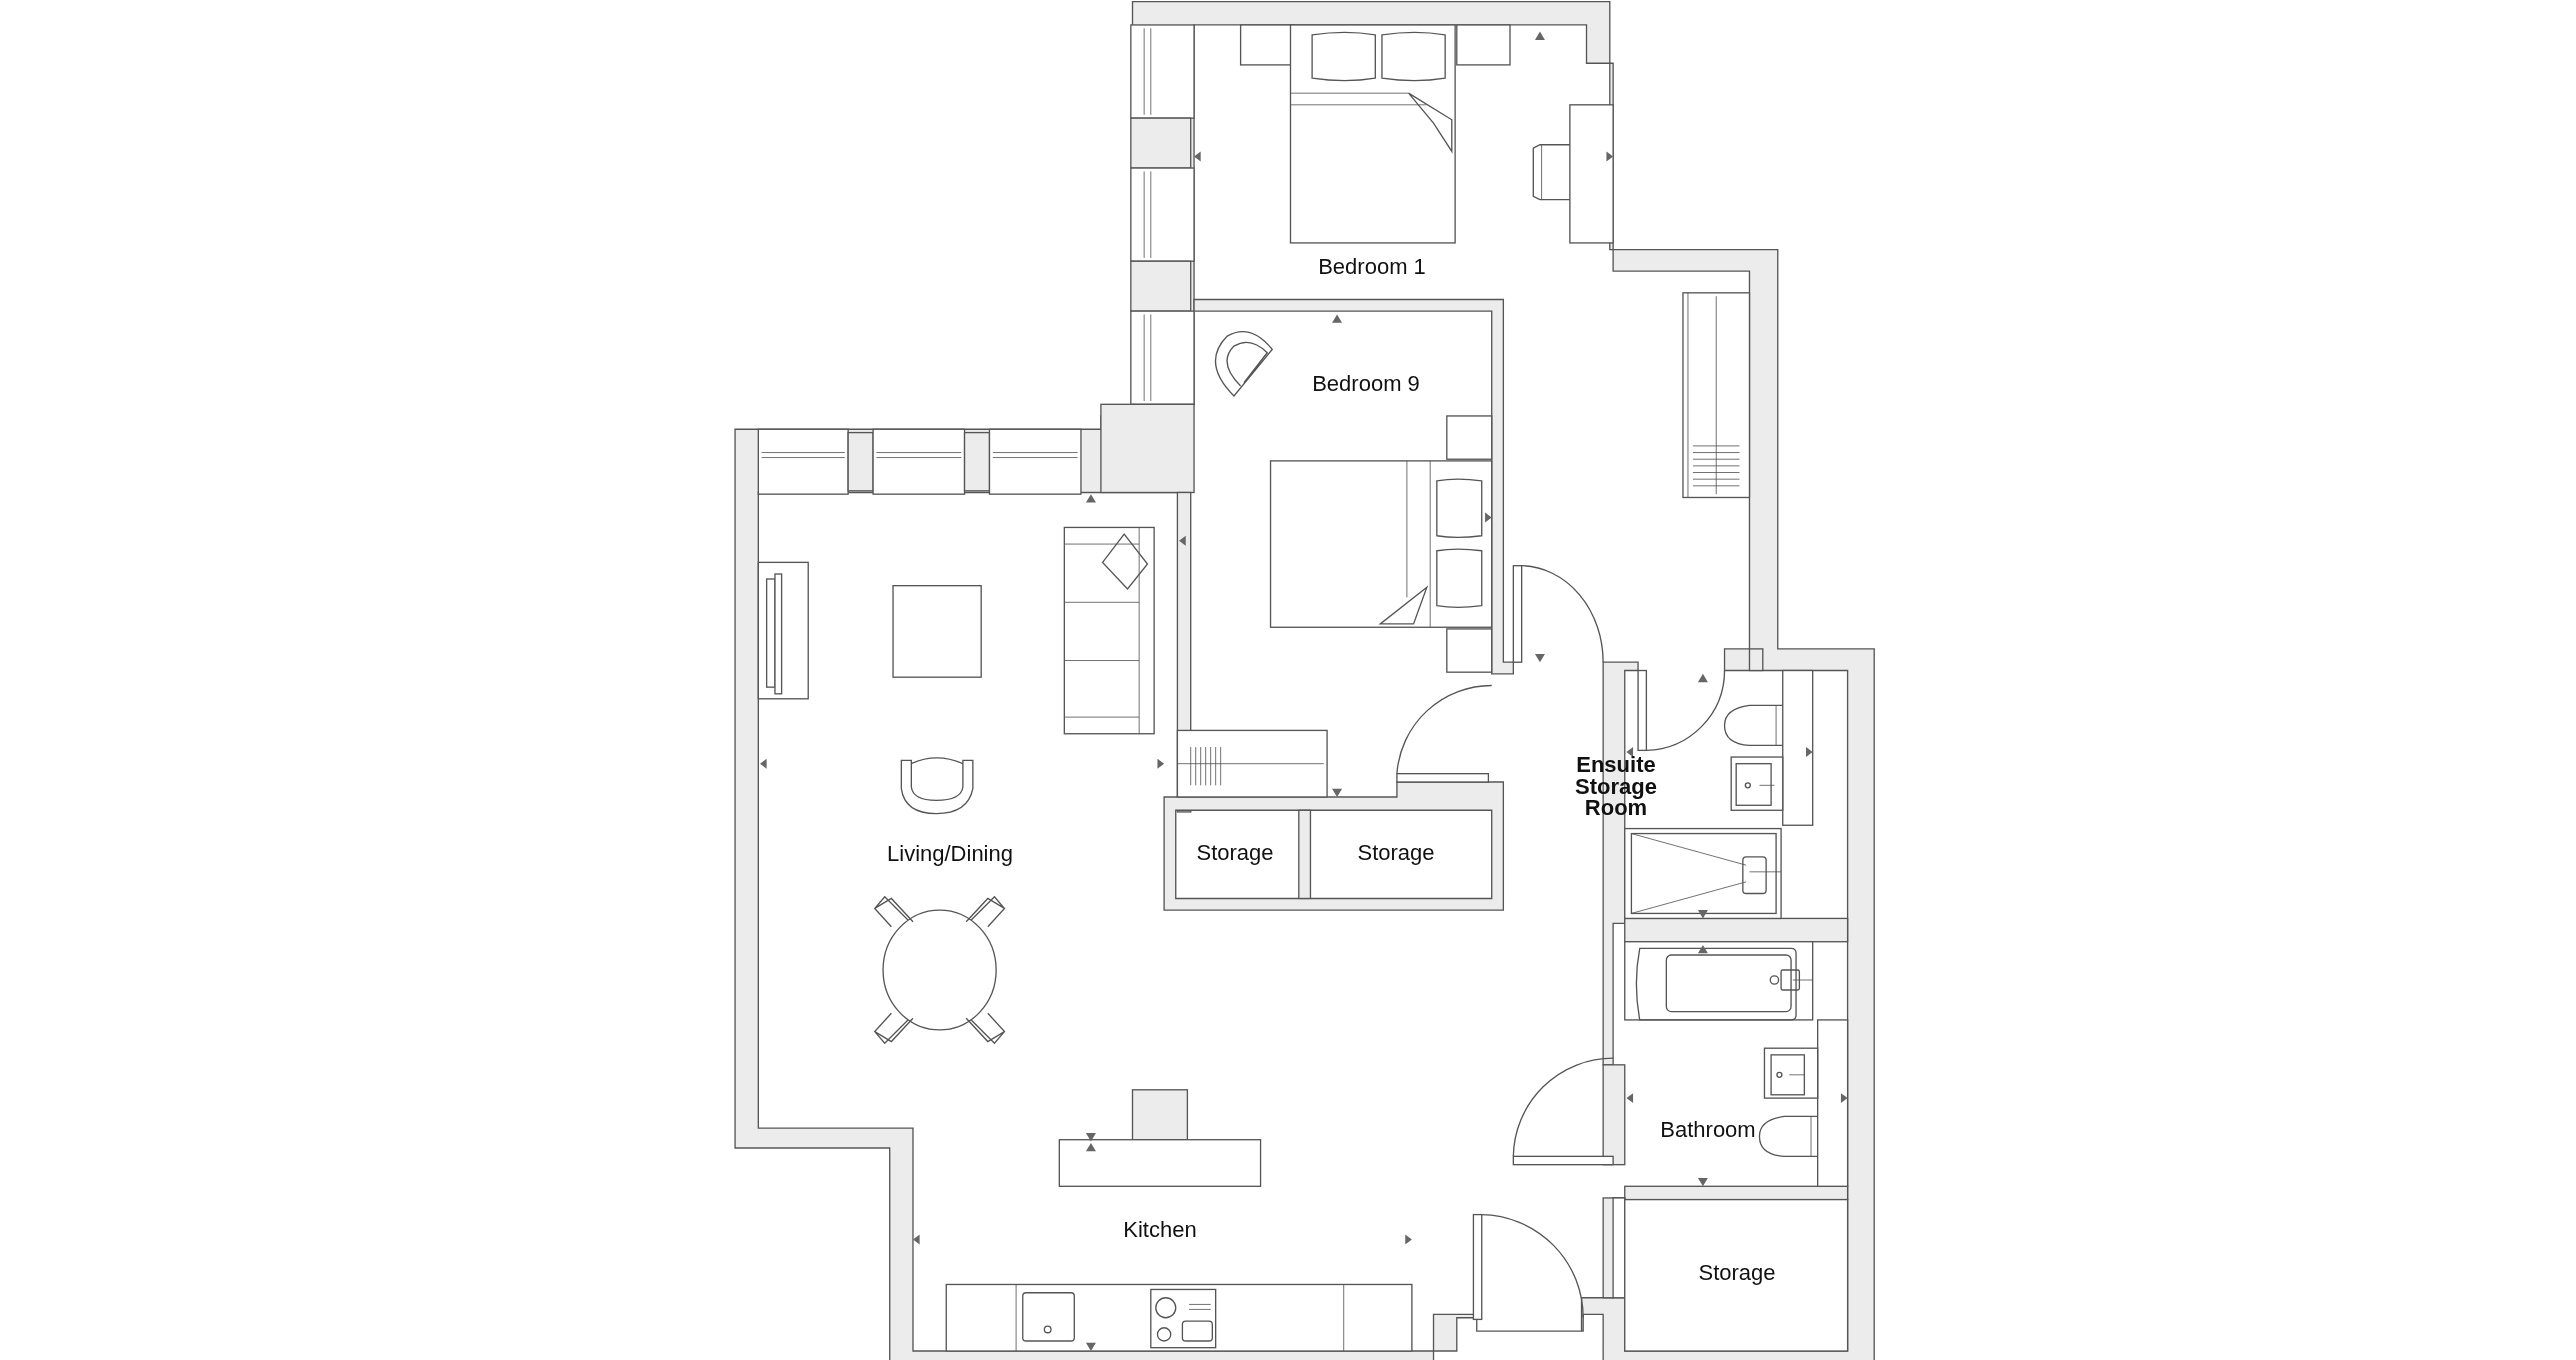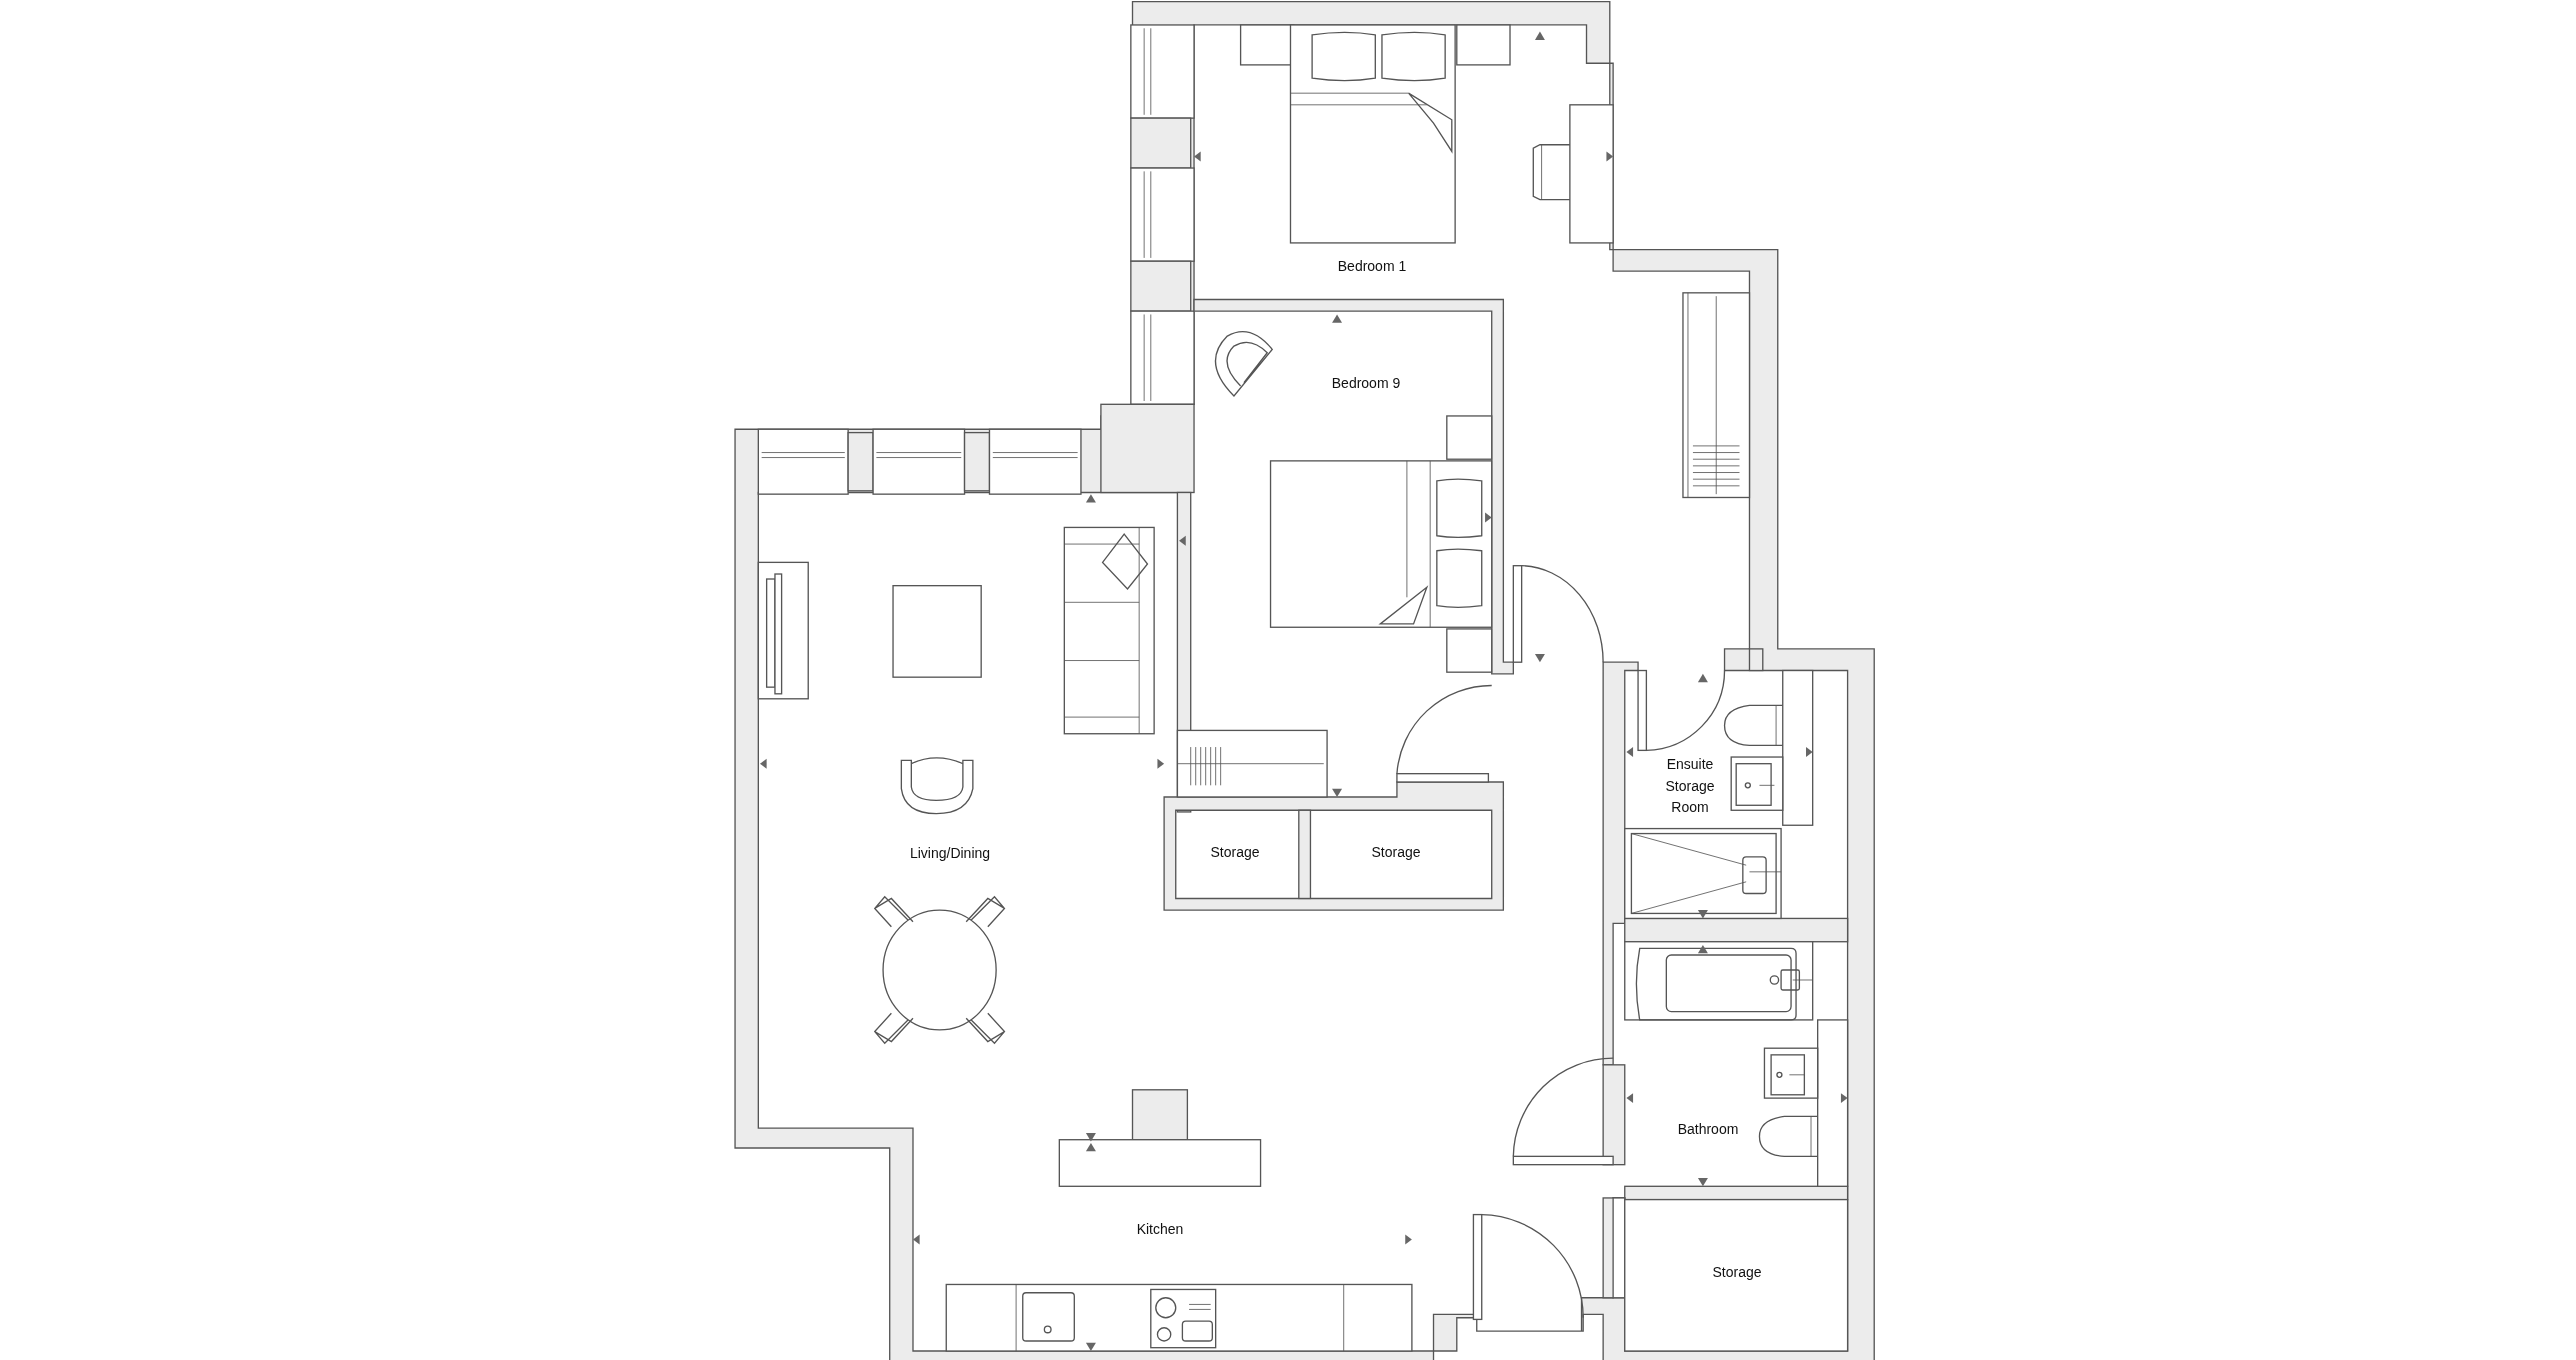--- a/index.html
+++ b/index.html
@@ -4,21 +4,21 @@
 <style>
   html, body { margin: 0; padding: 0; background: #ffffff; }
   body { width: 2576px; height: 1361px; overflow: hidden; position: relative; font-family: "Liberation Sans", "DejaVu Sans", sans-serif; }
   #plan { position: absolute; left: 0; top: 0; width: 2576px; height: 1361px; }
   .wall { fill: #ececec; stroke: #555555; stroke-width: 0.8; }
   .line { fill: #ffffff; stroke: #555555; stroke-width: 0.8; }
   .lineN { fill: none; stroke: #555555; stroke-width: 0.8; }
   .thin { fill: none; stroke: #555555; stroke-width: 0.5; }
   .grey { fill: #ececec; stroke: #555555; stroke-width: 0.8; }
   .arrow { fill: #666666; stroke: none; }
-  .label { position: absolute; transform: translate(-50%, -50%); font-size: 14px; color: #111111; text-align: center; line-height: 21.5px; white-space: nowrap; font-family: "Liberation Sans", "DejaVu Sans", sans-serif; }
+  .label { position: absolute; transform: translate(-50%, -50%); font-size: 22px; color: #111111; text-align: center; line-height: 21.5px; white-space: nowrap; font-family: "Liberation Sans", "DejaVu Sans", sans-serif; }
 </style>
 </head>
 <body>
 
 <svg id="plan" viewBox="0 0 1549 818" preserveAspectRatio="none" xmlns="http://www.w3.org/2000/svg">
 
   <g>
 
     <path class="wall" d="M681,1 L968,1 L968,150 L1069,150 L1069,390 L1127,390 L1127,828 L964,828 L964,790 L952,790 L952,800 L888,800 L888,790 L862,790 L862,828 L535,828 L535,690 L442,690 L442,258 L662,258 L662,250 L681,250 Z
              M718,15 L954,15 L954,38 L970,38 L970,163 L1052,163 L1052,390 L1037,390 L1037,403 L1111,403 L1111,812 L977,812 L977,720 L970,720 L970,780 L951,780 L951,800 L888,800 L888,792 L876,792 L876,812 L549,812 L549,678 L456,678 L456,296 L654,296 L654,296 L708,296 L708,243 L718,243 Z" fill-rule="evenodd"></path>
@@ -243,20 +243,20 @@
     <path class="arrow" d="M656,812 L653,807 L659,807 Z"></path>
   </g>
 </svg>
 
 <div class="label" style="left:1372px; top:267px;">Bedroom 1</div>
 <div class="label" style="left:1366px; top:384px;">Bedroom 9</div>
 <div class="label" style="left:902px; top:854px;margin-left:48px;">Living/Dining</div>
 <div class="label" style="left:1160px; top:1230px;">Kitchen</div>
 <div class="label" style="left:1235px; top:853px;">Storage</div>
 <div class="label" style="left:1396px; top:853px;">Storage</div>
-<div class="label" style="left:1690px; top:786px;">
+<div class="label" style="left:1616px; top:786px;font-weight:bold;">
   <div>Ensuite</div>
   <div>Storage</div>
   <div>Room</div>
 </div>
 <div class="label" style="left:1708px; top:1130px;">Bathroom</div>
 <div class="label" style="left:1737px; top:1273px;">Storage</div>
 
 
 </body></html>

